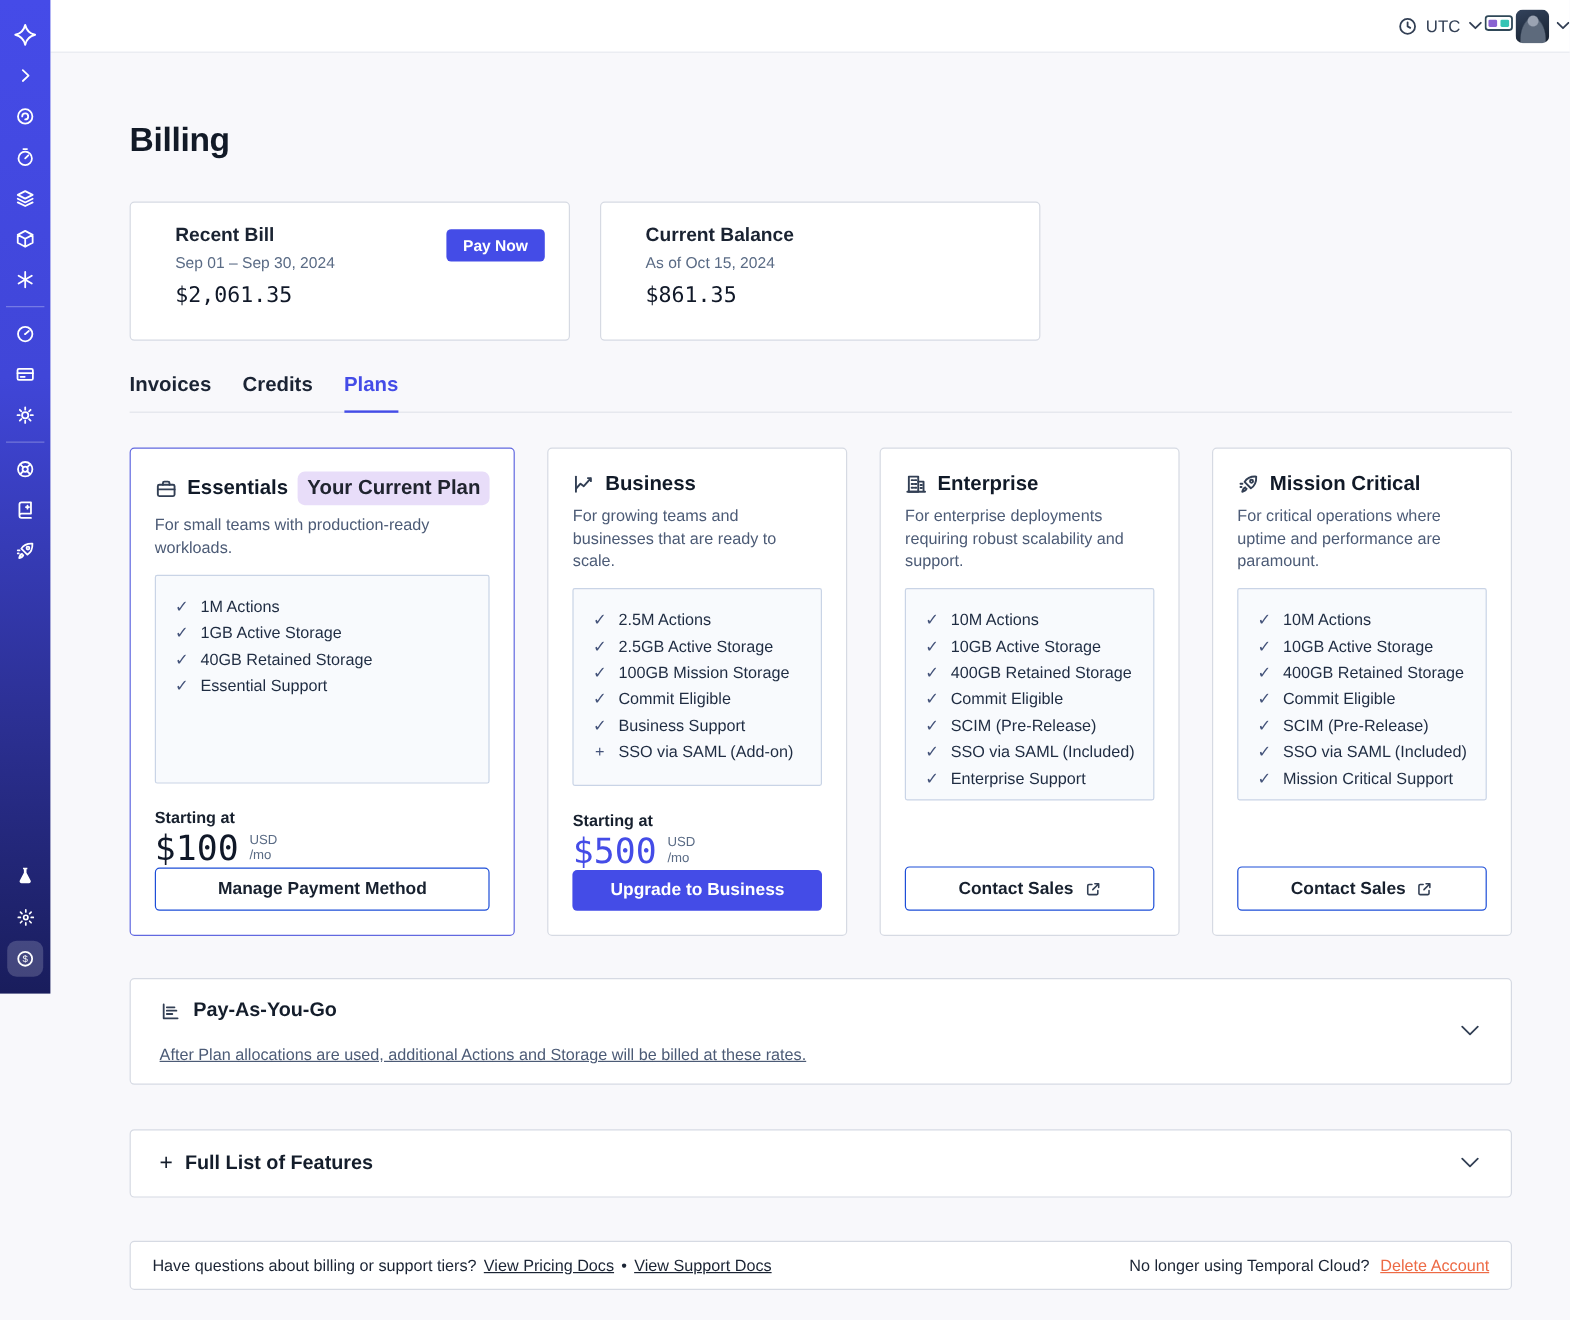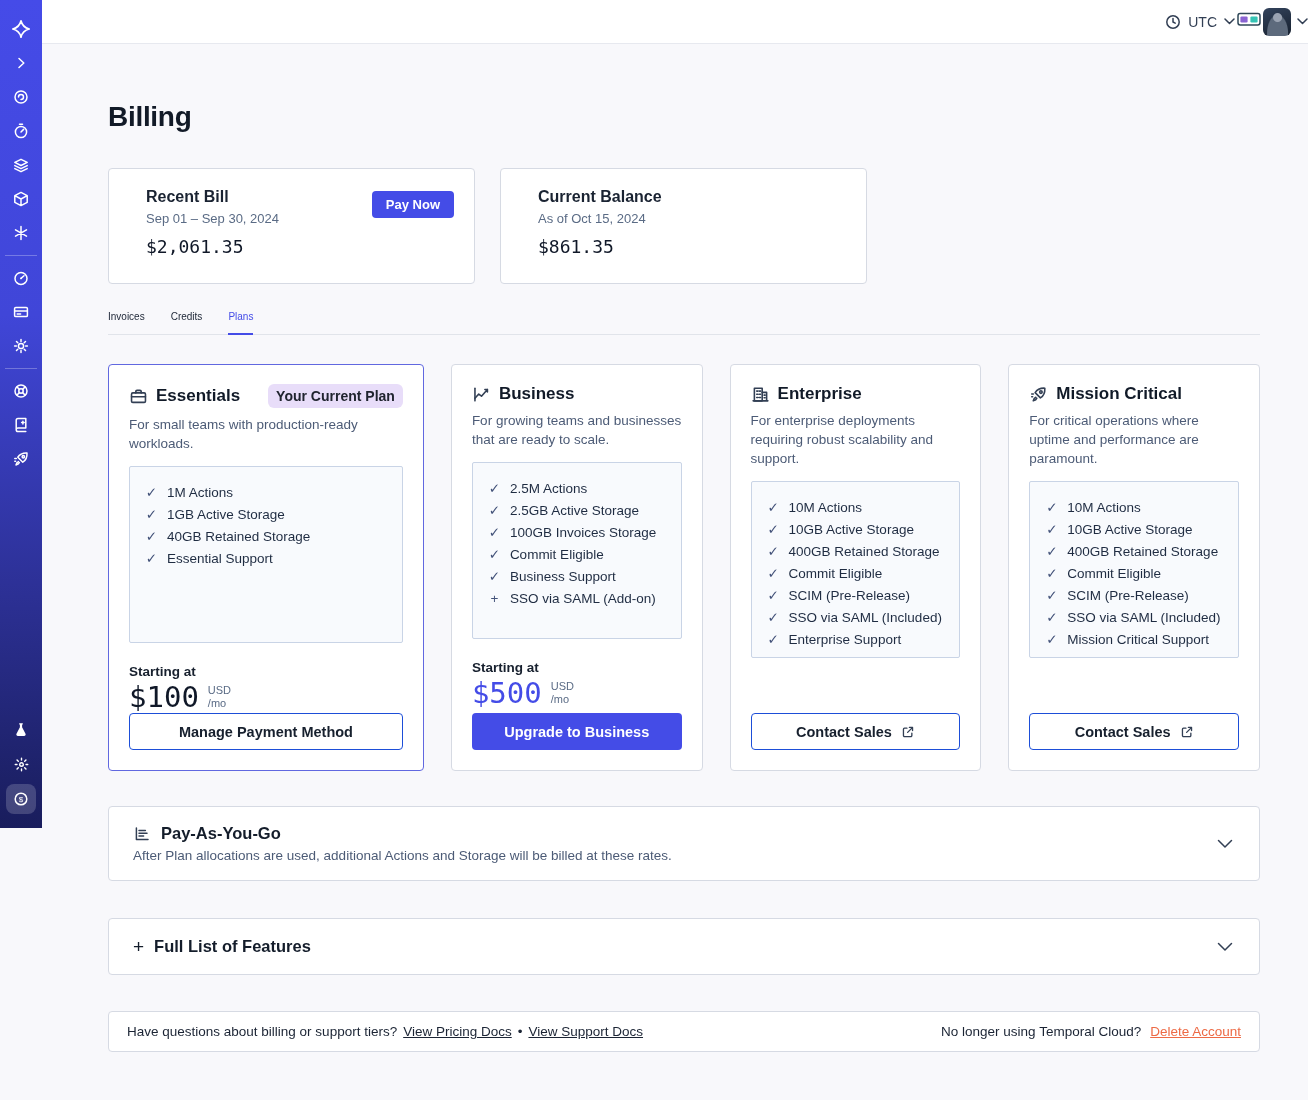--- a/index.html
+++ b/index.html
@@ -35,50 +35,50 @@
   .sumrow { display:flex; gap:25px; margin-top:35px; }
   .sumcard { width:367px; height:116px; background:#fff; border:1px solid #d6dae3; border-radius:4px;
     padding:19px 37px; position:relative; }
   .sumtitle { font-size:16px; font-weight:700; color:#1a2332; }
   .sumsub { font-size:13px; color:#5a6b85; margin-top:5px; }
   .sumamt { font-family:"DejaVu Sans Mono","Liberation Mono",monospace; font-size:18px; margin-top:10px; color:#101828; }
   .paynow { position:absolute; top:22px; right:20px; background:#444ce7; color:#fff; font-size:13px;
     font-weight:600; padding:6px 14px; border-radius:4px; border:none; cursor:pointer; font-family:inherit; }
 
   .tabs { display:flex; gap:26px; margin-top:27px; border-bottom:1px solid #e1e4ea; }
-  .tab { font-size:10px; padding-bottom:11px; color:#1b2434; font-weight:400; cursor:pointer; }
+  .tab { font-size:17px; padding-bottom:11px; color:#1b2434; font-weight:700; cursor:pointer; }
   .tab.active { color:#444ce7; border-bottom:2px solid #444ce7; margin-bottom:-1px; }
 
   .planrow { display:grid; grid-template-columns:repeat(4,1fr); gap:27px; margin-top:29px; }
   .plan { background:#fff; border:1px solid #d6dae3; border-radius:4px; height:407px; padding:19px 20px 20px;
     display:flex; flex-direction:column; }
   .plan.current { border:1.5px solid #6168e0; }
   .plan-head { display:flex; align-items:center; gap:8px; }
   .plan-name { font-size:17px; font-weight:700; color:#111a28; }
-  .badge { background:#e8ddf9; color:#20242f; font-size:14px; font-weight:600; padding:4px 8px; border-radius:6px; white-space:nowrap;margin-left:20px; }
+  .badge { background:#e8ddf9; color:#20242f; font-size:17px; font-weight:600; padding:4px 8px; border-radius:6px; white-space:nowrap; }
   .pdesc { font-size:13.5px; color:#4c5b76; line-height:1.42; margin-top:7px; }
   .featbox { margin-top:13px; border:1px solid #c9d4e6; background:#f8fafd; border-radius:2px; height:177px;
     padding:15px 6px 0 15px; }
   .feat { display:flex; gap:9px; font-size:13.5px; color:#1f2c42; line-height:22px; }
   .feat .g { color:#44537a; width:13px; font-size:13.5px; text-align:center; }
   .pricelabel { font-size:13.5px; font-weight:600; color:#17202e; margin-top:21px; }
   .pricerow { display:flex; align-items:flex-start; gap:9px; margin-top:2px; }
   .price { font-family:"DejaVu Sans Mono","Liberation Mono",monospace; font-size:29px; color:#101828; line-height:32px; }
   .price.accent { color:#444ce7; }
   .unit { font-size:11px; color:#5a6b85; line-height:13px; padding-top:3px; }
   .cta { margin-top:auto; height:37px; width:100%; border-radius:4px; font-size:14.5px; font-weight:600;
     display:flex; align-items:center; justify-content:center; gap:9px; cursor:pointer; font-family:inherit; }
   .cta.outline { border:1px solid #1d4ed8; background:#fff; color:#17202e; }
   .cta.filled { background:#444ce7; color:#fff; border:none; }
 
   .collapse { background:#fff; border:1px solid #d6dae3; border-radius:4px; position:relative; padding:17px 24px; }
   .collapse.payg { margin-top:35px; }
   .collapse.feats { margin-top:37px; padding:18px 24px; }
   .collapse-head { display:flex; align-items:flex-end; gap:10px; font-size:16.5px; font-weight:600; color:#141d2b; }
-  .collapse-desc { font-size:13.5px; color:#4c5b76; margin-top:5px; }
+  .collapse-desc { font-size:13.5px; color:#4c5b76; margin-top:19px;text-decoration:underline; }
   .chev { position:absolute; right:26px; top:50%; transform:translateY(-50%); cursor:pointer; }
   .plusg { font-size:19px; font-weight:400; color:#141d2b; line-height:18px; }
 
   .footer { margin-top:36px; background:#fff; border:1px solid #d6dae3; border-radius:4px; height:41px;
     display:flex; align-items:center; justify-content:space-between; padding:0 18px; font-size:13.5px; color:#1b2434; }
   .footer a { color:inherit; text-decoration:underline; cursor:pointer; }
   .flinks { display:flex; align-items:center; gap:6px; }
   .fright { display:flex; align-items:center; gap:9px; }
   .delete { color:#ed6a45; text-decoration:underline; cursor:pointer; }
 </style>
@@ -285,21 +285,21 @@
         <div class="feat">
             <span class="g">✓</span>
             <span>2.5M Actions</span>
           </div>
         <div class="feat">
             <span class="g">✓</span>
             <span>2.5GB Active Storage</span>
           </div>
         <div class="feat">
             <span class="g">✓</span>
-            <span>100GB Invoices Storage</span>
+            <span>100GB Mission Storage</span>
           </div>
         <div class="feat">
             <span class="g">✓</span>
             <span>Commit Eligible</span>
           </div>
         <div class="feat">
             <span class="g">✓</span>
             <span>Business Support</span>
           </div>
         <div class="feat">

